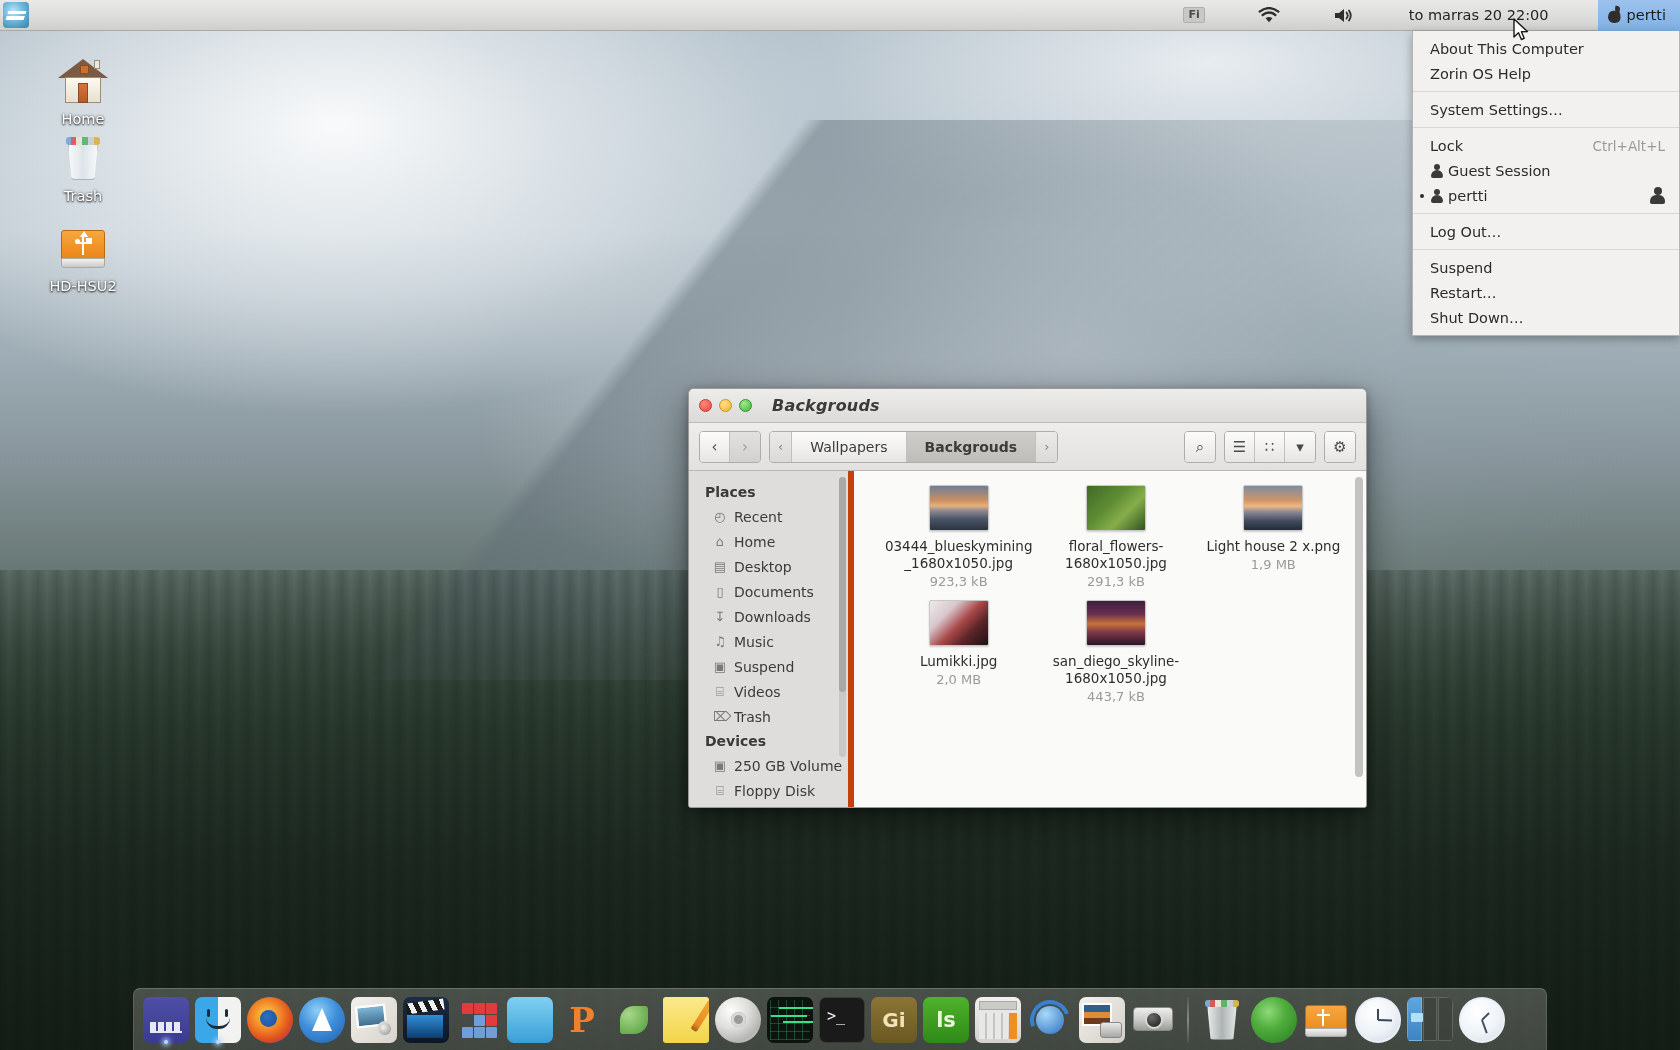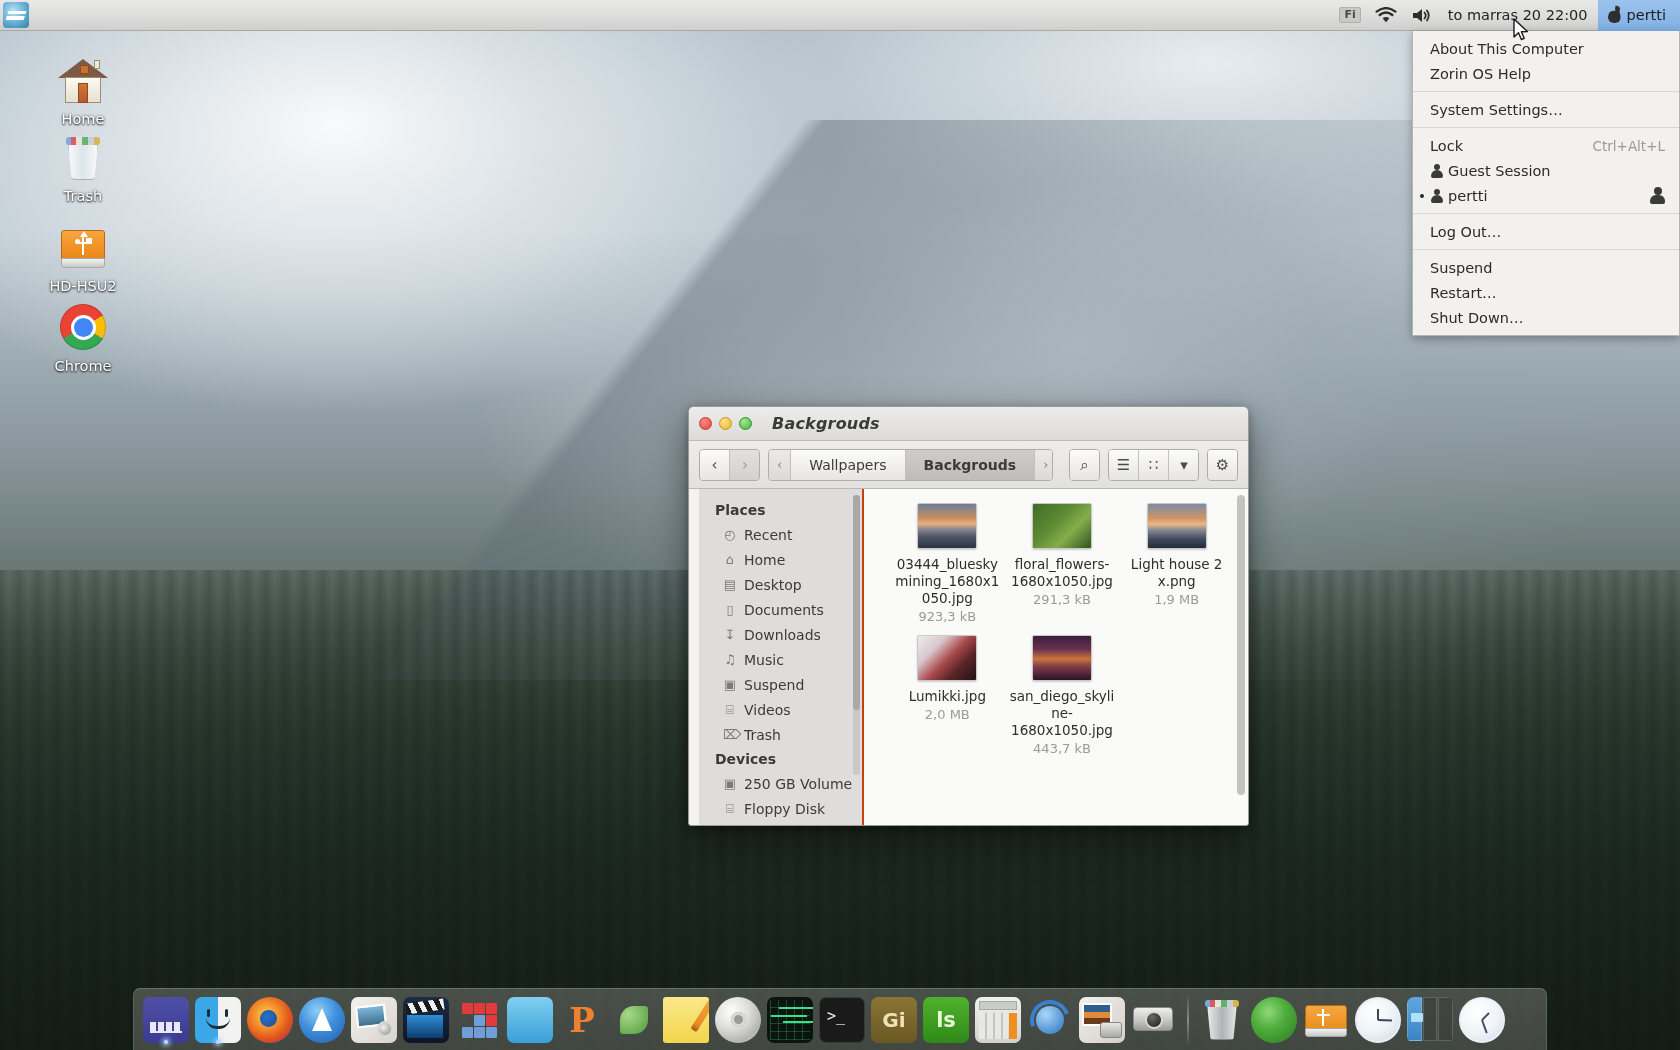--- a/index.html
+++ b/index.html
@@ -49,20 +49,21 @@
   }
 
   
   #topbar {
     position: absolute; top: 0; left: 0; width: 1680px; height: 31px;
     background: linear-gradient(to bottom, #e9e9e7 0%, #dededc 50%, #cfcfcd 100%);
     border-bottom: 1px solid #a9a9a7;
     display: flex; align-items: center;
     font-size: 14px; color: #2a2a2a;
     z-index: 60;
+    gap: 39px;
   }
   #topbar .zorin-logo {
     width: 26px; height: 26px; margin-left: 3px;
     border-radius: 4px; flex: none;
     background: radial-gradient(circle at 40% 35%, #bfe3f5 0%, #6fb6db 45%, #2f7fa8 100%);
     position: relative; overflow: hidden;
   }
   #topbar .zorin-logo::after {
     content: ""; position: absolute; left: 4px; top: 9px; width: 18px; height: 9px;
     background: linear-gradient(to bottom, #ffffff 0 3px, transparent 3px 5px, #ffffff 5px 8px);
@@ -201,21 +202,21 @@
     background: conic-gradient(from -60deg, #ea4335 0deg 120deg, #fbbc05 120deg 180deg, #34a853 180deg 300deg, #ea4335 300deg 360deg);
     box-shadow: inset 0 0 0 1px rgba(0,0,0,0.18);
   }
   .ico-chrome::after {
     content: ""; position: absolute; left: 50%; top: 50%; width: 19px; height: 19px; margin: -9.5px 0 0 -9.5px;
     border-radius: 50%; background: #4285f4; box-shadow: 0 0 0 3px #ffffff;
   }
 
   
   #fm-window {
-    position: absolute; left: 688px; top: 406px; width: 561px; height: 420px;
+    position: absolute; left: 688px; top: 388px; width: 679px; height: 420px;
     background: #f4f3f2;
     border: 1px solid #9a9a98;
     border-radius: 6px 6px 3px 3px;
     box-shadow: 0 14px 38px rgba(0,0,0,0.45), 0 2px 8px rgba(0,0,0,0.3);
     overflow: hidden;
     z-index: 40;
     display: flex; flex-direction: column;
   }
   #fm-titlebar {
     height: 34px; flex: none;
@@ -257,22 +258,22 @@
   }
   .crumb.arrow { padding: 0 8px; color: #86857f; font-size: 13px;
     background: linear-gradient(to bottom, #eceae8 0%, #dcdad8 100%); }
   .crumb.active { font-weight: bold; background: linear-gradient(to bottom, #cfcdc9 0%, #bfbdb9 100%); }
   .crumb:last-child { border-right: none; }
   .tb-spacer { flex: 1; }
 
   #fm-body { flex: 1; display: flex; min-height: 0; }
   #fm-sidebar {
     width: 165px; flex: none; background: #dedddb;
-    border-right: 2px solid #c2410c;
-    padding-top: 9px; overflow: hidden; position: relative; margin-left: 10px;
+    border-right: 6px solid #c2410c;
+    padding-top: 9px; overflow: hidden; position: relative;
   }
   .side-head {
     font-size: 14px; font-weight: bold; color: #3a3a38;
     padding: 4px 0 4px 16px;
   }
   .side-item {
     display: flex; align-items: center; gap: 7px;
     height: 25px; padding-left: 24px; font-size: 14px; color: #3b3b39;
   }
   .side-item .si-label { flex: 1; white-space: nowrap; }
@@ -491,26 +492,20 @@
         <div class="sym">
             <div class="dot1"></div>
             <div class="dot2"></div>
             <div class="dot3"></div>
           </div>
       </div>
     </div>
     <span class="cap">HD-HSU2</span>
   </div>
 
-  <div class="desk-icon" style="left:27px; top:302px;">
-    <div class="glyph">
-      <div class="ico-chrome"></div>
-    </div>
-    <span class="cap">Chrome</span>
-  </div>
 
   <div id="fm-window">
     <div id="fm-titlebar">
       <div class="traffic red"></div>
       <div class="traffic yellow"></div>
       <div class="traffic green"></div>
       <div id="fm-title">Backgrouds</div>
     </div>
 
     <div id="fm-toolbar">

